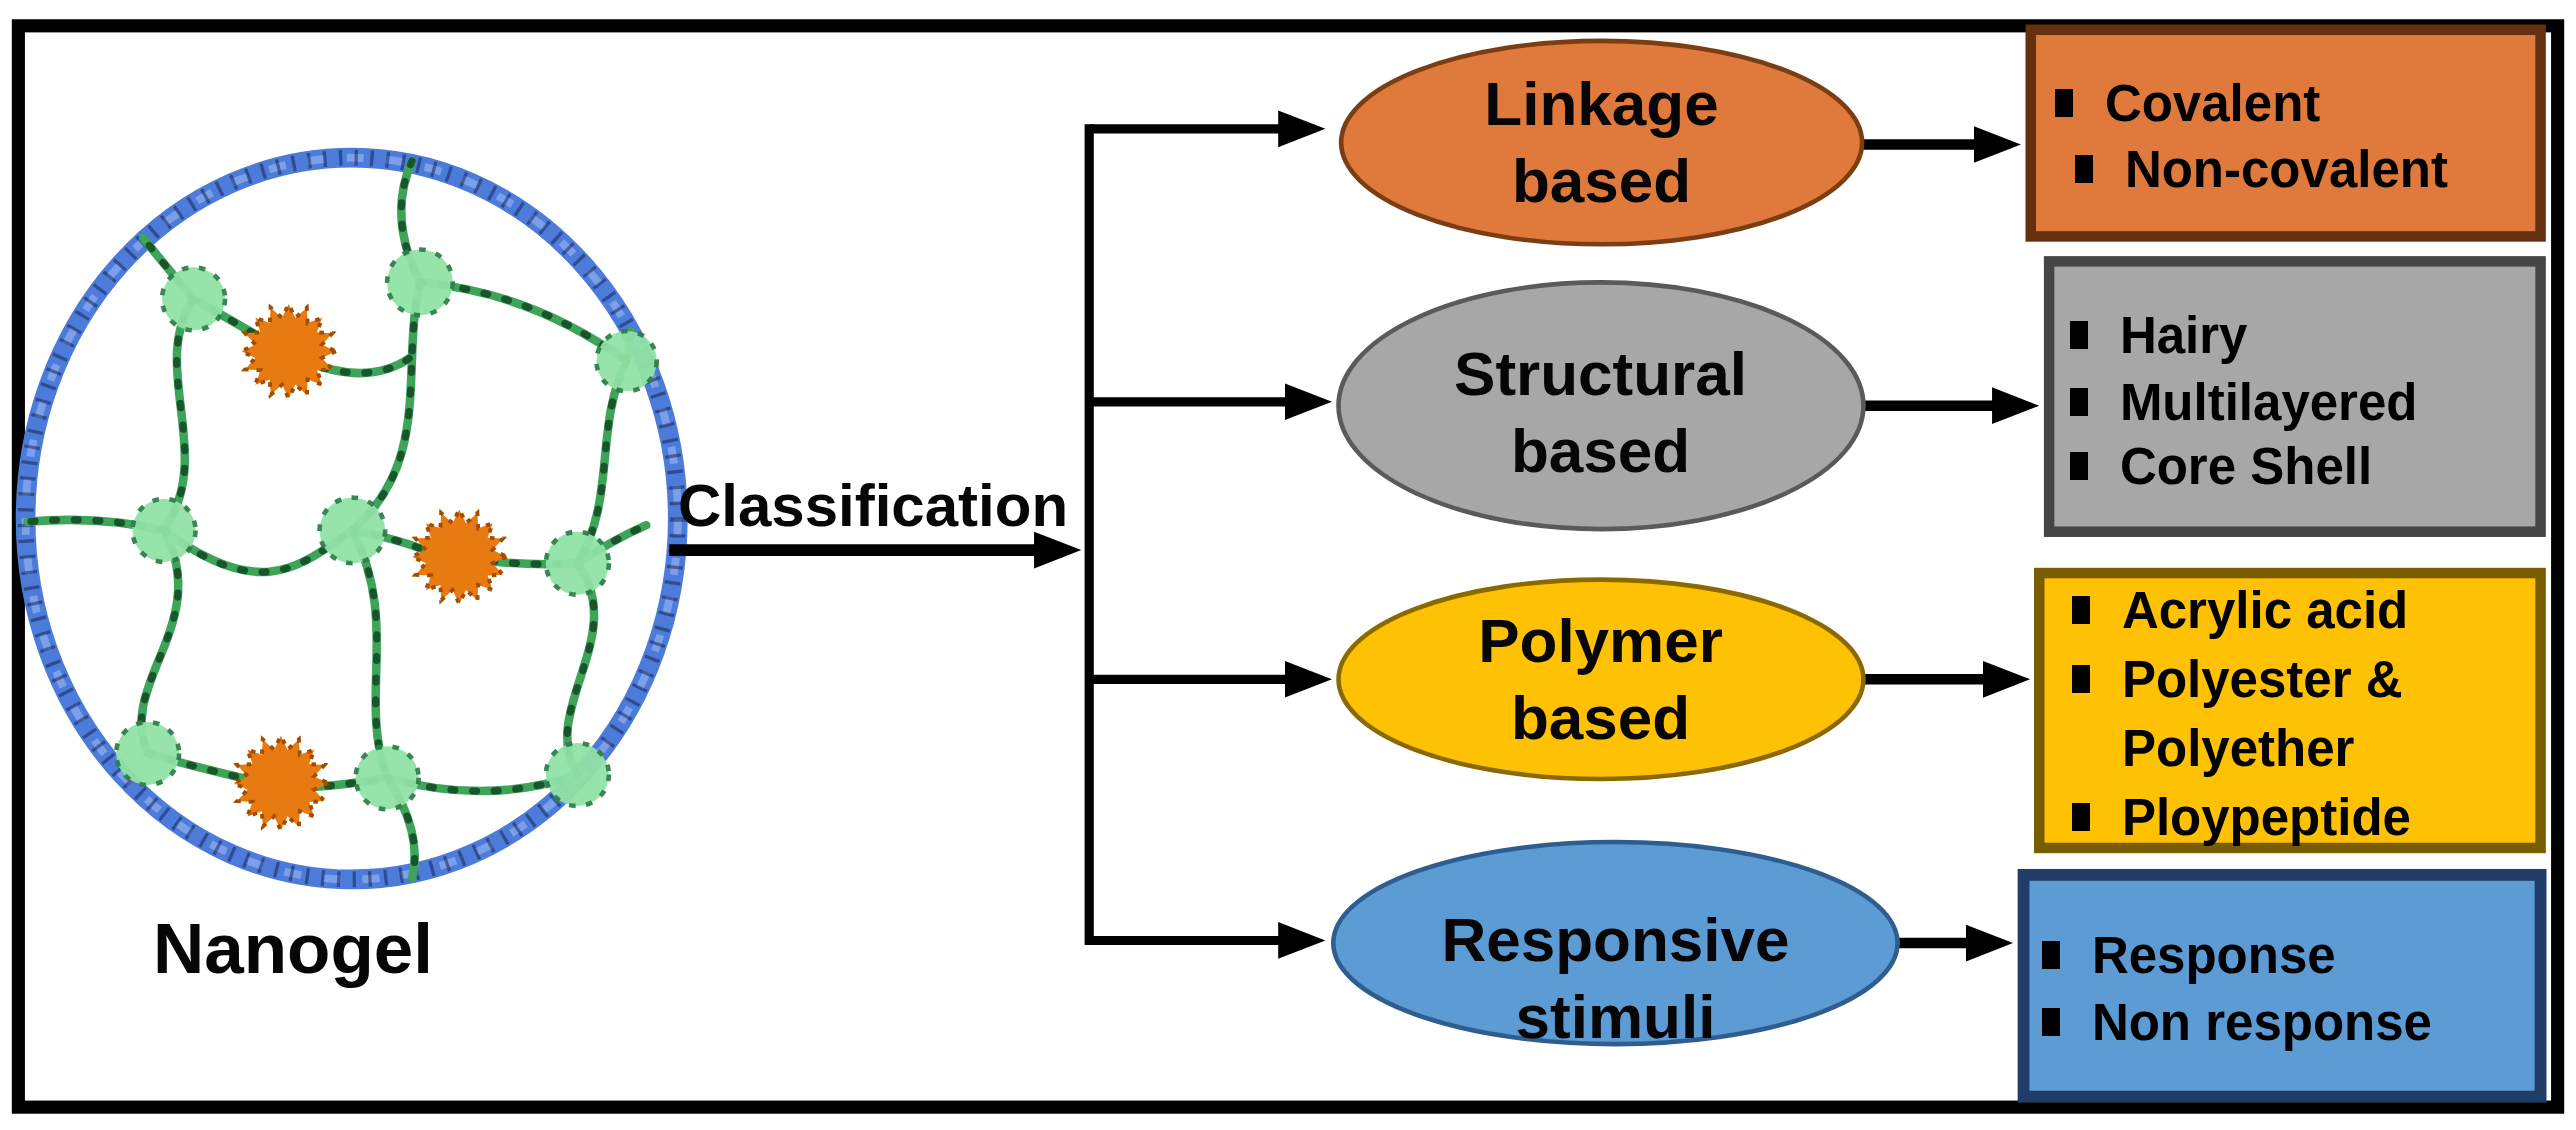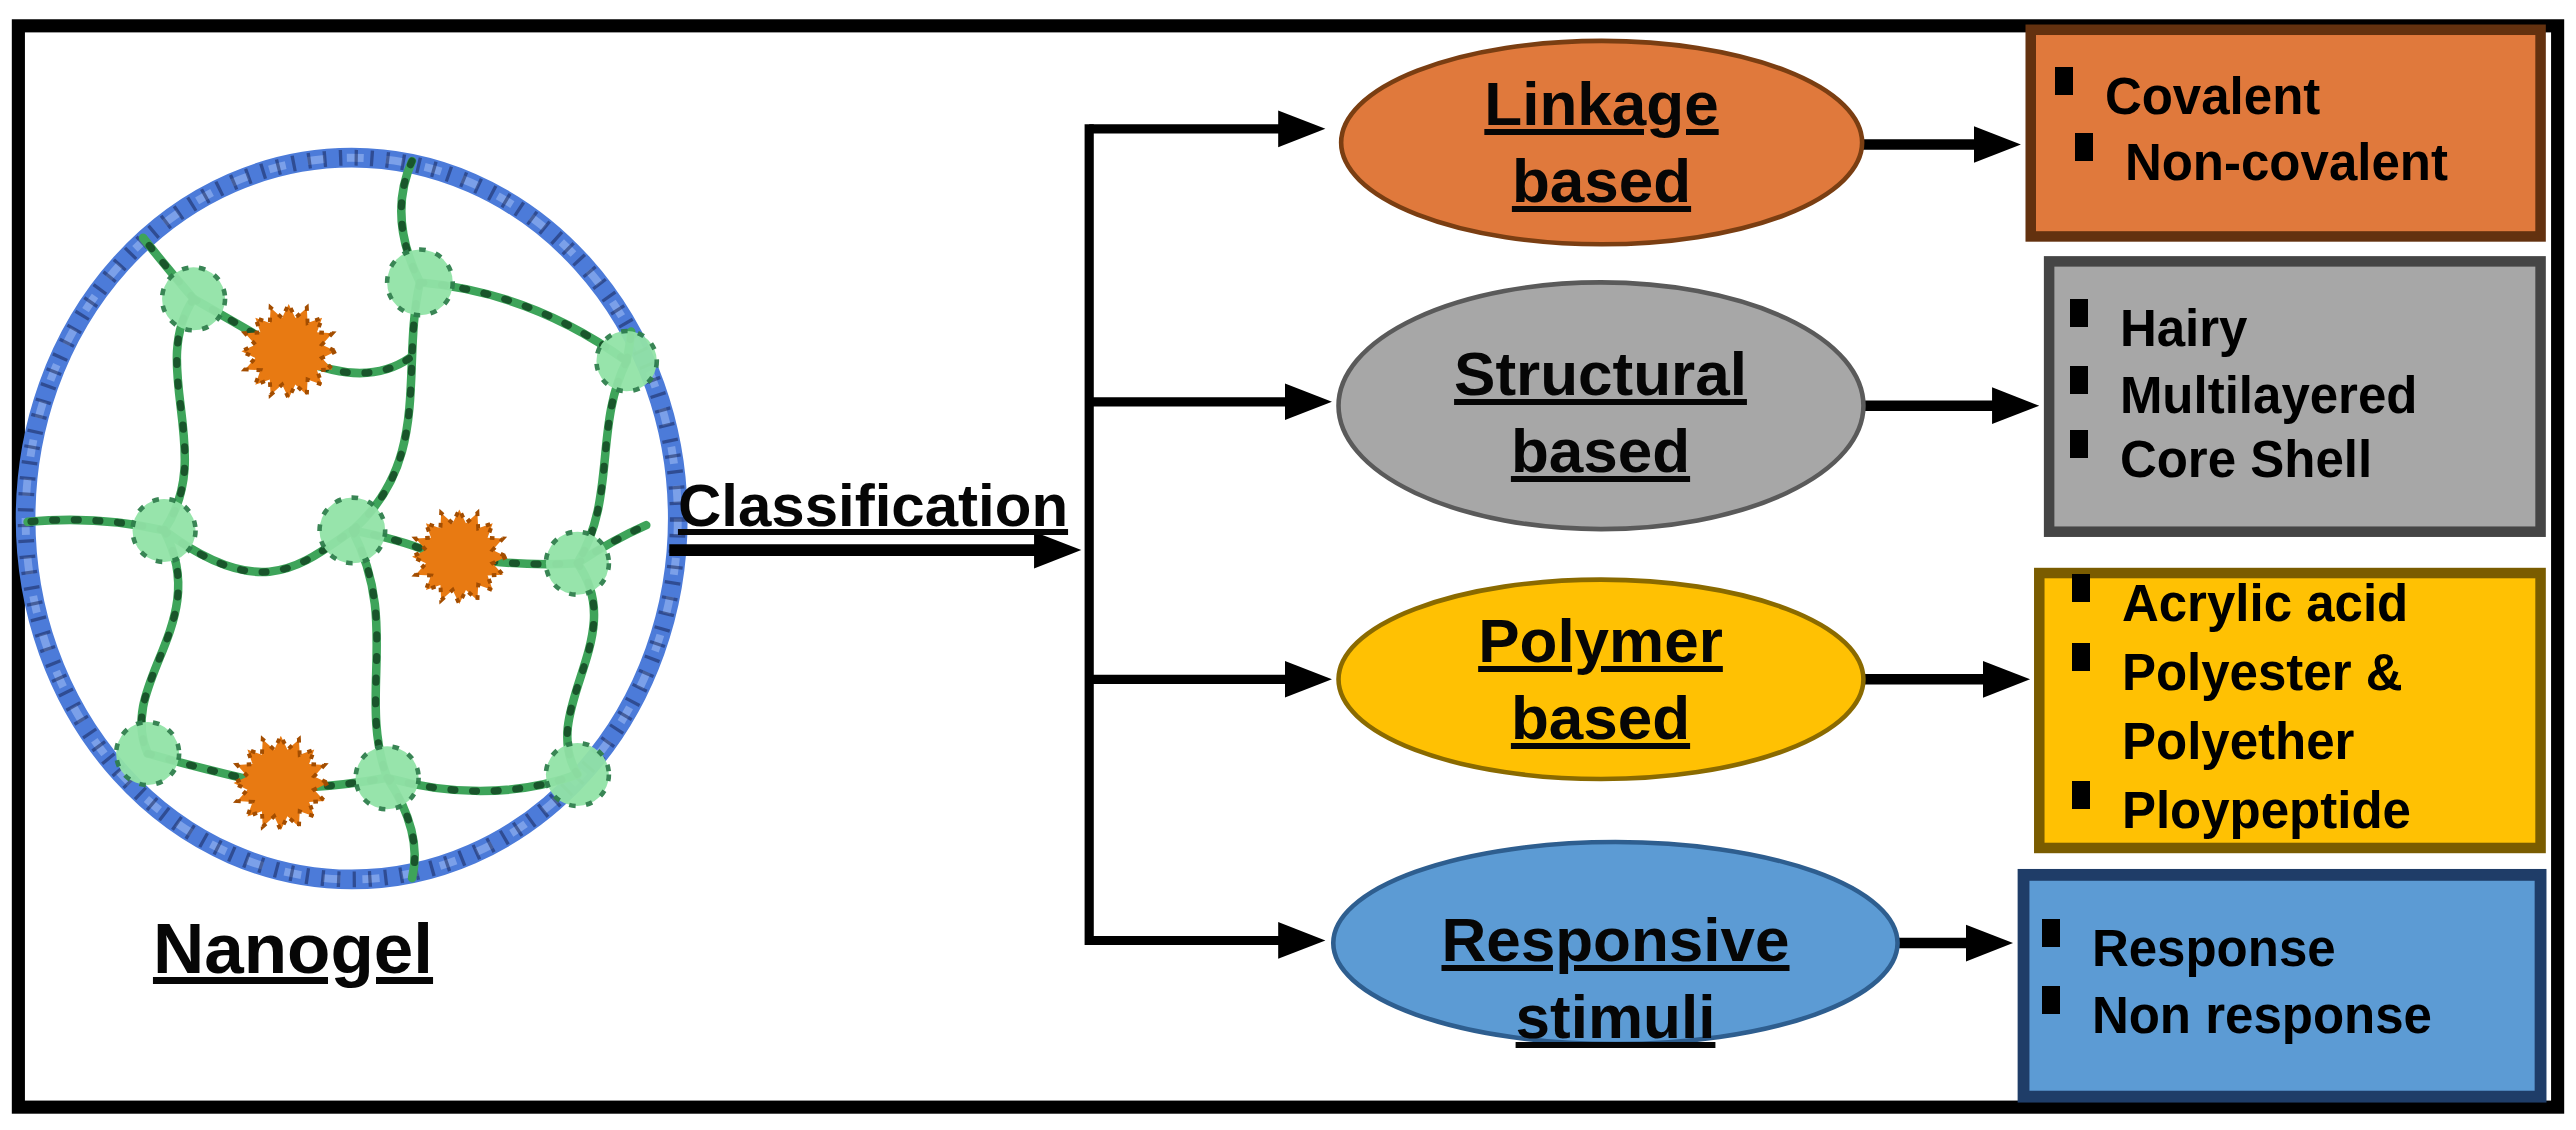--- a/index.html
+++ b/index.html
@@ -1,33 +1,33 @@
 <!DOCTYPE html>
 <html style="font-size:10.5px"><head>
 <meta charset="utf-8">
 <style>
   html,body{margin:0;padding:0;background:#ffffff;}
   .canvas{position:relative;width:2576px;height:1131px;background:#ffffff;overflow:hidden;
           font-family:"Liberation Sans", sans-serif;color:#000;}
   svg.layer{position:absolute;left:0;top:0;width:2576px;height:1131px;}
-  .txt{position:absolute;font-weight:bold;color:#060606;text-decoration:underline;}
+  .txt{position:absolute;font-weight:bold;color:#060606;}
   
   .nanogel-label{left:96px;top:904px;width:394px;height:88px;font-size:71px;
                  display:flex;align-items:center;justify-content:center;}
   .classification-label{left:676px;top:470px;width:394px;height:71px;font-size:60px;
                  display:flex;align-items:center;justify-content:center;}
   
   .ellipse-label{width:459px;text-align:center;font-size:62px;line-height:77px;}
   .el-0{left:1372px;top:65px;}
   .el-1{left:1371px;top:328px;margin-top:7px;}
   .el-2{left:1371px;top:602px;}
   .el-3{left:1386px;top:865px;margin-top:36px;}
   .ellipse-label span{display:block;}
   
-  .box-line{position:absolute;height:72px;display:flex;
+  .box-line{position:absolute;height:72px;display:flex;align-items:center;
             font-size:51px;font-weight:bold;white-space:nowrap;}
   .box-line .bullet{display:inline-block;width:18.4px;height:27.6px;background:#000;
             margin-right:31.5px;flex:0 0 auto;}
   .bl-0-0{left:2055px;top:67px;}  .bl-0-1{left:2075px;top:133px;}
   .bl-1-0{left:2070px;top:299px;}  .bl-1-1{left:2070px;top:366px;}  .bl-1-2{left:2070px;top:430px;}
   .bl-2-0{left:2072px;top:574px;}  .bl-2-1{left:2072px;top:643px;}
   .bl-2-2{left:2122px;top:712px;} .bl-2-3{left:2072px;top:781px;}
   .bl-3-0{left:2042px;top:919px;} .bl-3-1{left:2042px;top:986px;}
 </style>
 </head>

